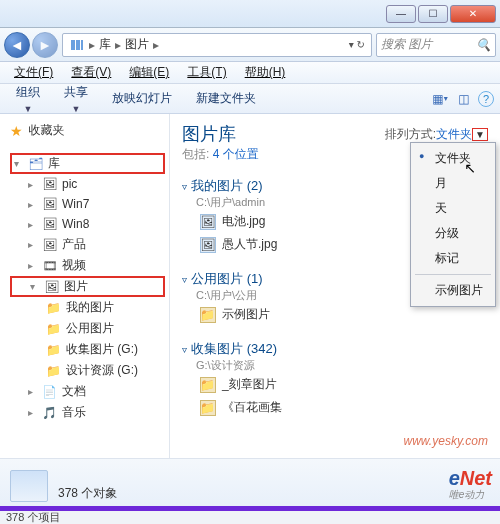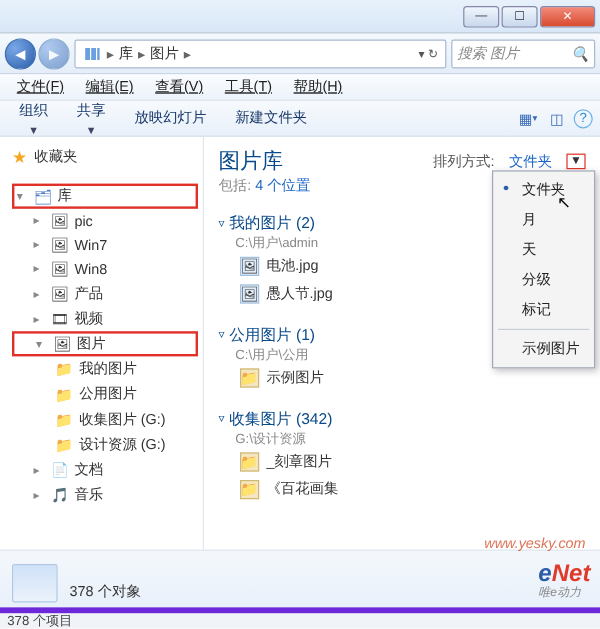--- a/index.html
+++ b/index.html
@@ -46,21 +46,21 @@
   .expander { width:10px; display:inline-block; color:#888; font-size:10px;}
   .icon-lib { color:#4a7ac8;}
   .icon-folder { color:#f0c468;}
   .icon-small { width:16px; height:16px; flex-shrink:0; display:flex; align-items:center; justify-content:center;}
   .redbox { border:2px solid #e03028; padding:0 2px; }
 
   
   .header-row { display:flex; align-items:flex-start; justify-content:space-between; margin-bottom:6px;}
   .lib-title { color:#0a4a8a; font-size:18px; font-weight:normal;}
   .lib-sub { color:#888; font-size:12px;}
-  .arrange { color:#555; font-size:12px; display:flex; align-items:center; gap:12px; padding-top:4px;}
+  .arrange { color:#555; font-size:12px; display:flex; align-items:center; gap:0; padding-top:4px;}
   .arrange .link { color:#1a66c8;}
   .arrange .drop { border:1px solid #e03028; padding:0 2px; font-size:10px; color:#333;}
 
   .group { margin-top:14px;}
   .group-head { display:flex; align-items:center; gap:4px; color:#0a4a8a; font-size:13px;}
   .group-head .tri { font-size:10px;}
   .group-sub { color:#888; font-size:11px; padding-left:14px;}
   .fileitem { display:flex; align-items:center; gap:6px; padding:3px 0 3px 18px; color:#333;}
   .fileicon { width:16px; height:16px; display:flex; align-items:center; justify-content:center; background:#f3e6c0; border:1px solid #d0b870;}
   .fileicon.img { background:#e0ecf8; border-color:#a0c0e0;}
@@ -74,21 +74,21 @@
 
   
   .details { height:48px; border-top:1px solid #dde4ee; background:linear-gradient(to bottom,#f4f8fc,#e8f0fa); display:flex; align-items:flex-end; padding:4px 10px; gap:10px; position:relative;}
   .details .thumb { width:38px; height:32px; background:linear-gradient(to bottom,#cfe2f8,#eaf2fb); border:1px solid #b0c8e4; border-radius:2px;}
   .details .dtext { color:#333;}
 
   
   .statusbar { height:18px; border-top:5px solid #6d28d9; background:#f0f3f7; display:flex; align-items:center; padding:0 6px; color:#444; font-size:11px;}
 
   
-  .wm1 { position:absolute; right:12px; bottom:64px; color:#d85a3a; font-size:12px; opacity:.85; font-style:italic;margin-left:27px;}
+  .wm1 { position:absolute; right:12px; bottom:76px; color:#d85a3a; font-size:12px; opacity:.85; font-style:italic;margin-left:27px;}
   .wm2 { position:absolute; right:8px; bottom:24px; color:#2a5ca8; font-size:20px; font-weight:bold; font-style:italic;}
   .wm2 span.e { color:#2a5ca8;}
   .wm2 span.net { color:#e03a2a;}
   .wm2 .sub { font-size:10px; color:#888; font-weight:normal; display:block; line-height:1;}
 </style>
 </head>
 <body>
 
 <div class="titlebar">
   <div class="winbtn">—</div>
@@ -117,22 +117,22 @@
     <span class="bc-drop">▾ ↻</span>
   </div>
   <div class="searchbox">
     <span>搜索 图片</span>
     <span class="sicon">🔍</span>
   </div>
 </div>
 
 <div class="menubar">
   <div class="menuitem">文件(F)</div>
+  <div class="menuitem">查看(V)</div>
   <div class="menuitem">编辑(E)</div>
-  <div class="menuitem">查看(V)</div>
   <div class="menuitem">工具(T)</div>
   <div class="menuitem">帮助(H)</div>
 </div>
 
 <div class="toolbar">
   <div class="toolbtn">
       <span>组织</span>
       <span class="drop">▼</span>
     </div>
   <div class="toolbtn">

